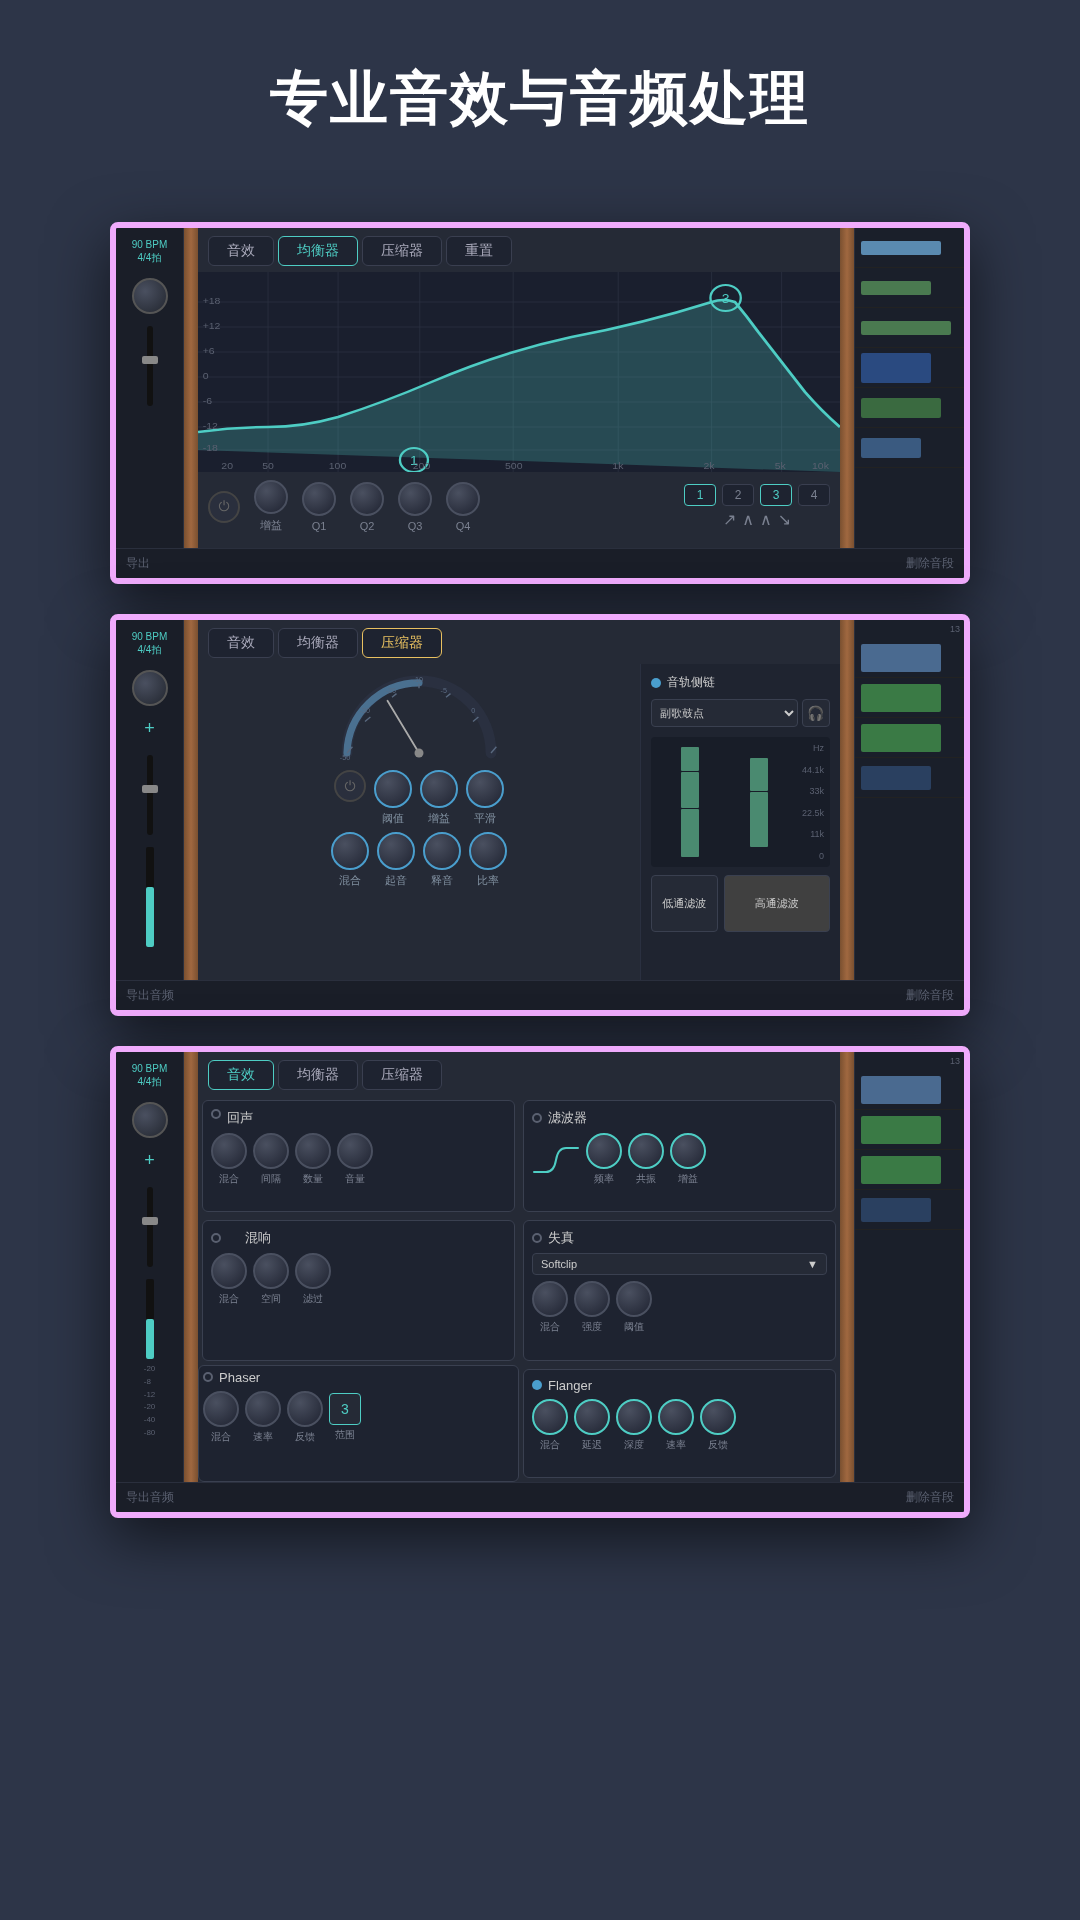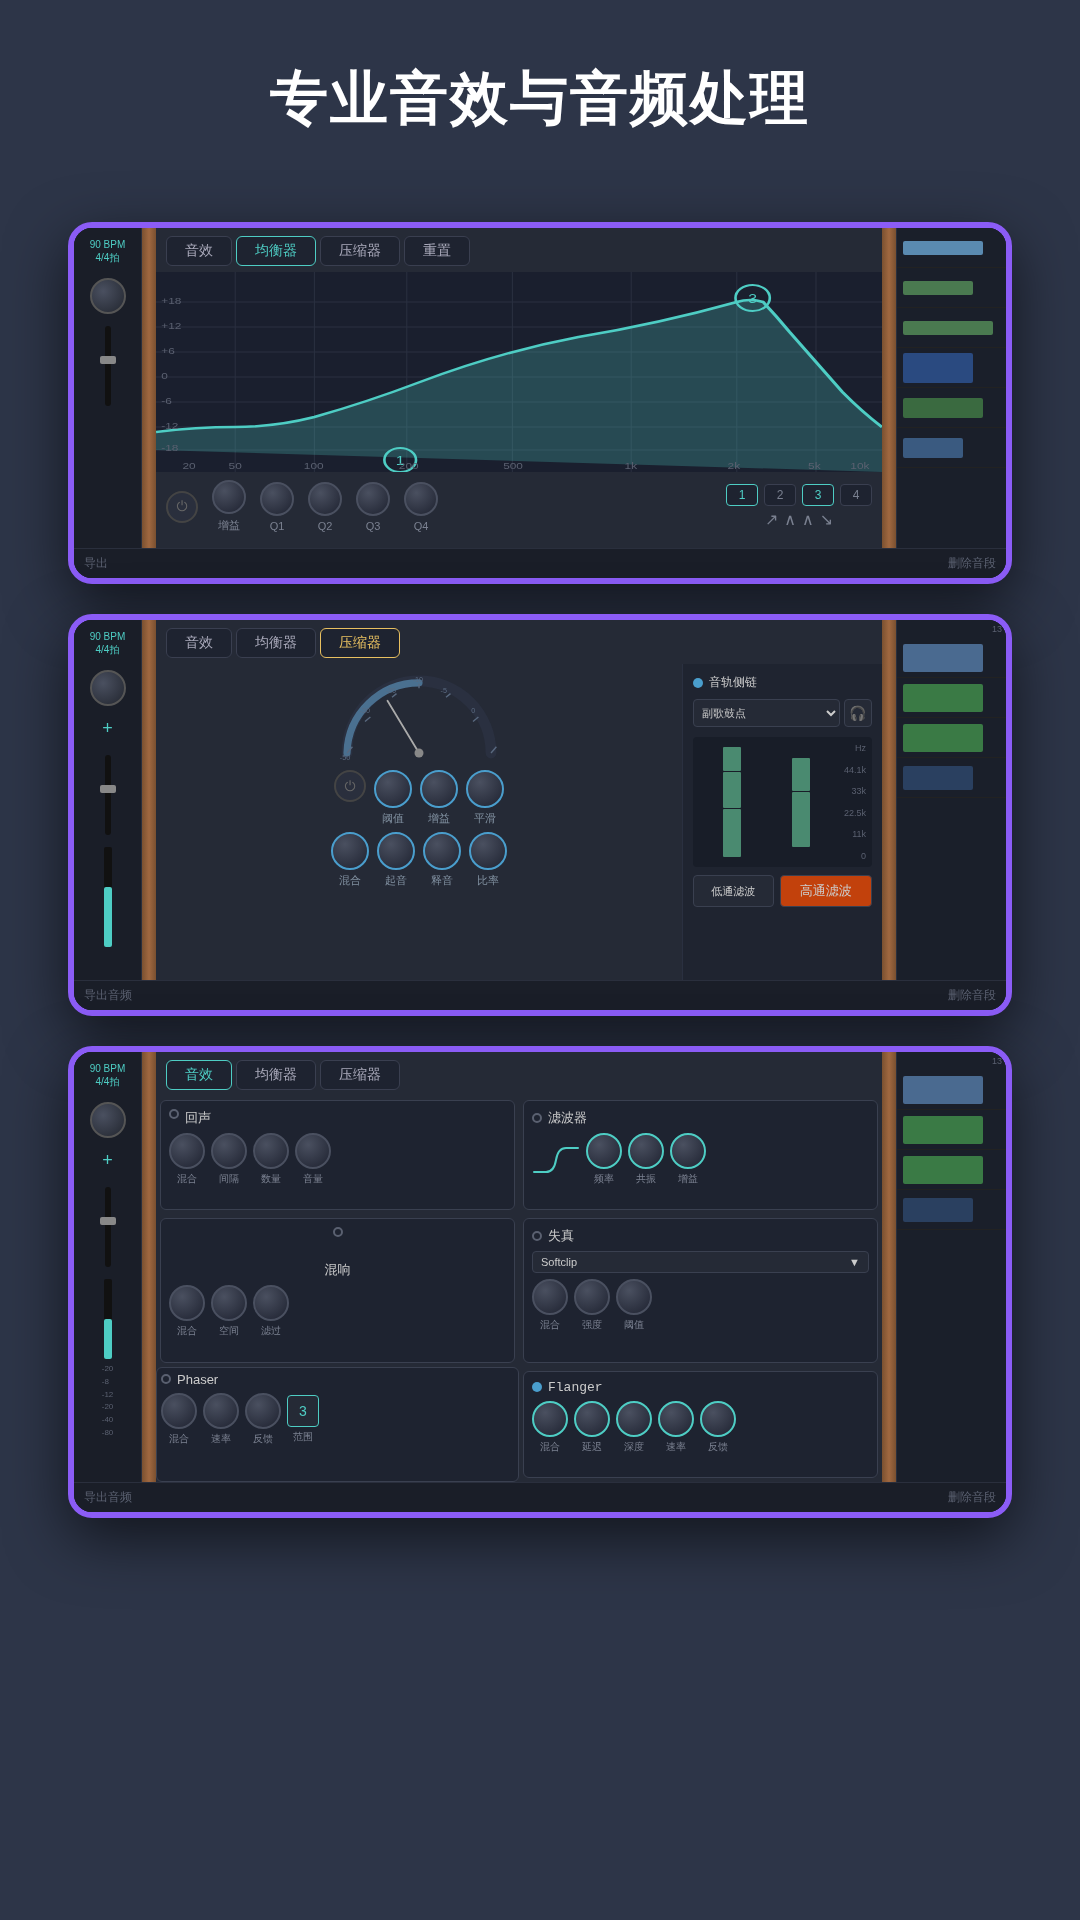--- a/index.html
+++ b/index.html
@@ -30,24 +30,24 @@
       letter-spacing: 1px;
     }
 
     
     .phone-container {
       display: flex;
       justify-content: center;
       margin: 30px auto;
     }
     .phone {
-      width: 944px;
+      width: 860px;
       background: #111418;
-      border-radius: 24px;
-      border: 6px solid #8b5cf6;
+      border-radius: 8px;
+      border: 6px solid #f0abfc;
       box-shadow: 0 20px 60px rgba(0,0,0,0.6), inset 0 0 0 2px #555;
       overflow: hidden;
       position: relative;
     }
     .phone-inner {
       background: #1c2233;
       margin: 0;
       position: relative;
       overflow: hidden;
     }
@@ -580,21 +580,21 @@
                   <span>44.1k</span>
                   <span>33k</span>
                   <span>22.5k</span>
                   <span>11k</span>
                   <span>0</span>
                 </div>
               </div>
 
               <div style="display:flex; gap:6px; margin-top:8px;">
                 <button style="flex:1;background:#252a36;border:1px solid #3a4050;border-radius:4px;color:#ccc;font-size:11px;">低通滤波</button>
-                <button style="flex:1;padding:6px;background:#c2410c;border:1px solid #3a4050;border-radius:4px;color:#ccc;font-size:13px;">高通滤波</button>
+                <button style="flex:1;padding:20px;background:#404040;border:1px solid #3a4050;border-radius:4px;color:#ccc;font-size:11px;">高通滤波</button>
               </div>
             </div>
           </div>
         </div>
 
         <div class="wood-border-right"></div>
 
         <div class="right-panel">
           <div style="padding:4px;font-size:9px;color:#5a6070;text-align:right;">13</div>
           <div class="track-item">
@@ -707,21 +707,21 @@
                   <div class="fx-knob-label">共振</div>
                 </div>
                 <div class="fx-knob-group">
                   <div class="fx-knob fx-knob-teal"></div>
                   <div class="fx-knob-label">增益</div>
                 </div>
               </div>
             </div>
 
             <div style="border:1px solid #3a4050;margin:4px;padding:8px;background:#1e2330;border-radius:6px;">
-              <div style="display:flex;align-items:center;gap:24px;margin-bottom:6px;flex-direction:column;">
+              <div style="display:flex;align-items:center;gap:24px;margin-bottom:6px;">
                 <div style="width:10px;height:10px;border-radius:50%;border:2px solid #5a6070;"></div>
                 <span style="font-size:13px;color:#ccc;">混响</span>
               </div>
               <div style="display:flex;gap:6px;">
                 <div class="fx-knob-group">
                   <div class="fx-knob"></div>
                   <div class="fx-knob-label">混合</div>
                 </div>
                 <div class="fx-knob-group">
                   <div class="fx-knob"></div>
@@ -781,21 +781,21 @@
                 </div>
 
                 <div style="display:flex;flex-direction:column;align-items:center;gap:3px;">
                   <div style="width:32px;height:32px;background:#252a36;border:1px solid #4ecdc4;border-radius:4px;display:flex;align-items:center;justify-content:center;font-size:14px;color:#4ecdc4;">3</div>
                   <div class="fx-knob-label">范围</div>
                 </div>
               </div>
             </div>
 
             <div style="border:1px solid #3a4050;margin:4px;padding:8px;background:#1e2330;border-radius:6px;">
-              <div style="display:flex;align-items:center;gap:6px;margin-bottom:6px;font-family:Liberation Mono, monospace;">
+              <div style="display:flex;align-items:center;gap:6px;margin-bottom:6px;">
                 <div style="width:10px;height:10px;border-radius:50%;background:#4a9ecd;"></div>
                 <span style="font-size:13px;color:#ccc;">Flanger</span>
               </div>
               <div style="display:flex;gap:6px;">
                 <div class="fx-knob-group">
                   <div class="fx-knob fx-knob-teal"></div>
                   <div class="fx-knob-label">混合</div>
                 </div>
                 <div class="fx-knob-group">
                   <div class="fx-knob fx-knob-teal"></div>

